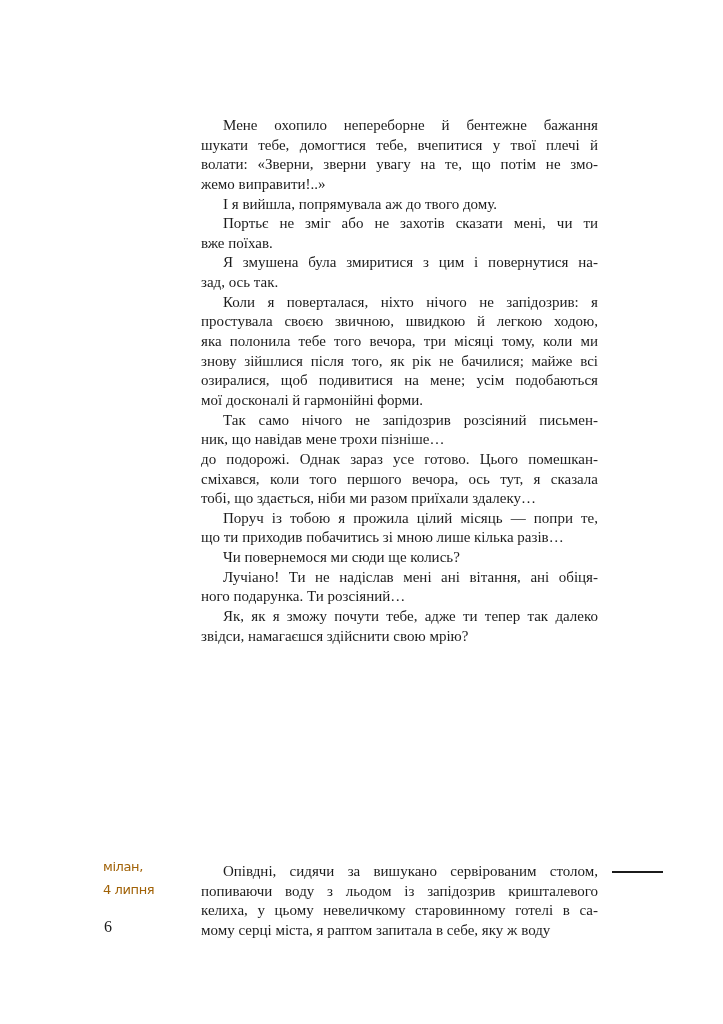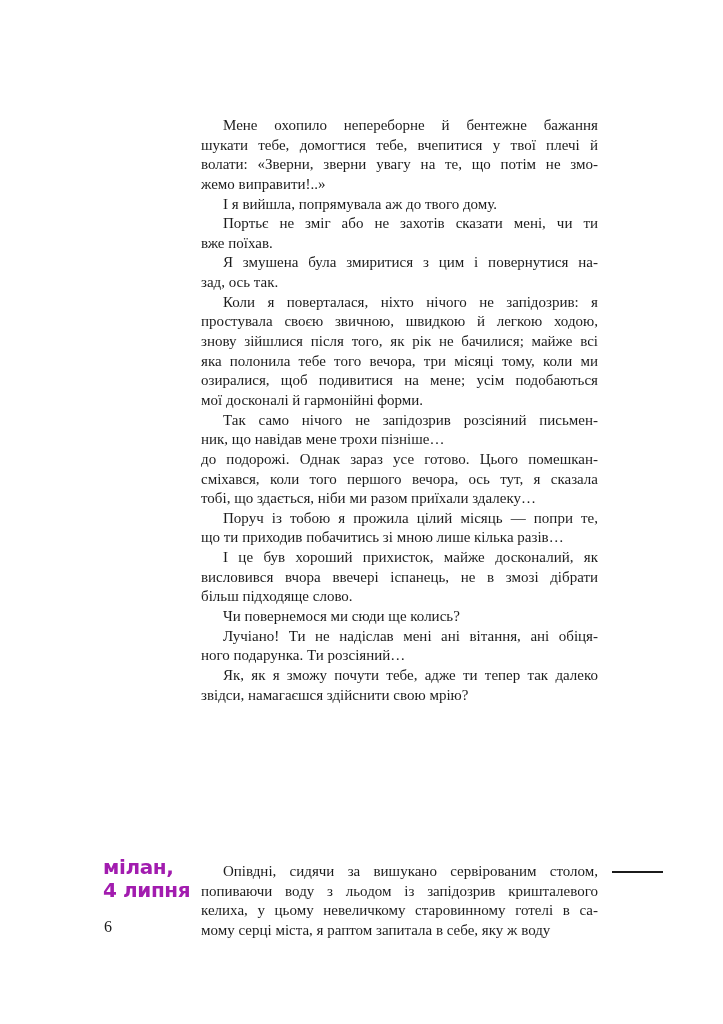--- a/index.html
+++ b/index.html
@@ -33,25 +33,25 @@
     white-space: normal;
     overflow: hidden;
   }
   .line.first { padding-left: 22px; }
   .line.last  { text-align-last: left; }
   .margin-note {
     position: absolute;
     left: 103px;
     top: 856px;
     font-family: "DejaVu Sans", sans-serif;
-    font-weight: bold;
-    font-size: 20px;
+    font-weight: normal;
+    font-size: 13px;
     line-height: 22.5px;
     letter-spacing: -0.4px;
-    color: #a21caf;
+    color: #a16207;
   }
   .page-number {
     position: absolute;
     left: 104px;
     top: 917px;
     font-size: 16px;
     line-height: 19px;
     color: #1c1c1c;
   }
   .section-rule {
@@ -82,42 +82,37 @@
         <div class="line first">Портьє не зміг або не захотів сказати мені, чи ти</div>
         <div class="line last">вже поїхав.</div>
       </div>
       <div class="paragraph">
         <div class="line first">Я змушена була змиритися з цим і повернутися на-</div>
         <div class="line last">зад, ось так.</div>
       </div>
       <div class="paragraph">
         <div class="line first">Коли я поверталася, ніхто нічого не запідозрив: я</div>
         <div class="line">простувала своєю звичною, швидкою й легкою ходою,</div>
+        <div class="line">яка полонила тебе того вечора, три місяці тому, коли ми</div>
         <div class="line">знову зійшлися після того, як рік не бачилися; майже всі</div>
-        <div class="line">яка полонила тебе того вечора, три місяці тому, коли ми</div>
         <div class="line">озиралися, щоб подивитися на мене; усім подобаються</div>
         <div class="line last">мої досконалі й гармонійні форми.</div>
       </div>
       <div class="paragraph">
         <div class="line first">Так само нічого не запідозрив розсіяний письмен-</div>
         <div class="line last">ник, що навідав мене трохи пізніше…</div>
       </div>
       <div class="paragraph">
         <div class="line">до подорожі. Однак зараз усе готово. Цього помешкан-</div>
         <div class="line">сміхався, коли того першого вечора, ось тут, я сказала</div>
         <div class="line last">тобі, що здається, ніби ми разом приїхали здалеку…</div>
       </div>
       <div class="paragraph">
         <div class="line first">Поруч із тобою я прожила цілий місяць — попри те,</div>
         <div class="line last">що ти приходив побачитись зі мною лише кілька разів…</div>
-      </div>
-      <div class="paragraph">
-        <div class="line first">І це був хороший прихисток, майже досконалий, як</div>
-        <div class="line">висловився вчора ввечері іспанець, не в змозі дібрати</div>
-        <div class="line last">більш підходяще слово.</div>
       </div>
       <div class="paragraph">
         <div class="line first last">Чи повернемося ми сюди ще колись?</div>
       </div>
       <div class="paragraph">
         <div class="line first">Лучіано! Ти не надіслав мені ані вітання, ані обіця-</div>
         <div class="line last">ного подарунка. Ти розсіяний…</div>
       </div>
       <div class="paragraph">
         <div class="line first">Як, як я зможу почути тебе, адже ти тепер так далеко</div>

